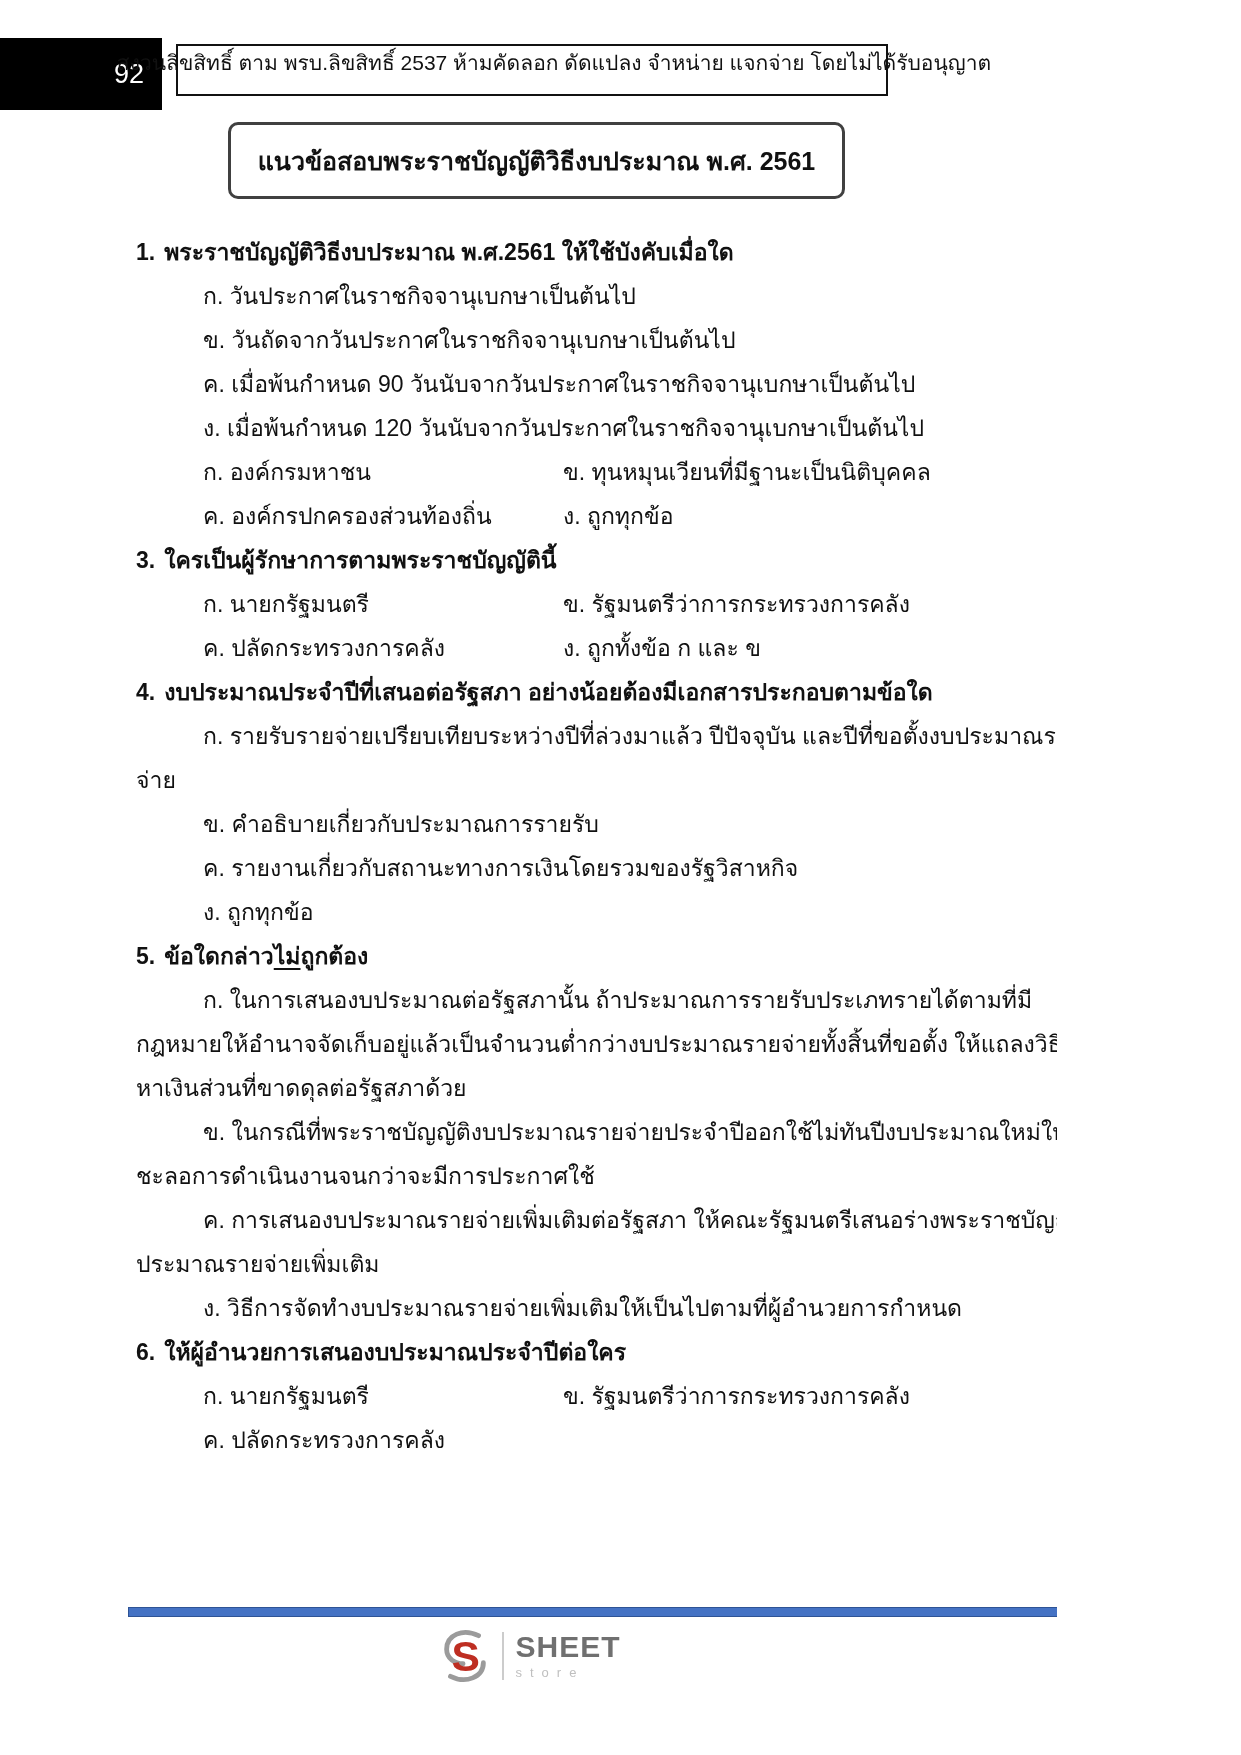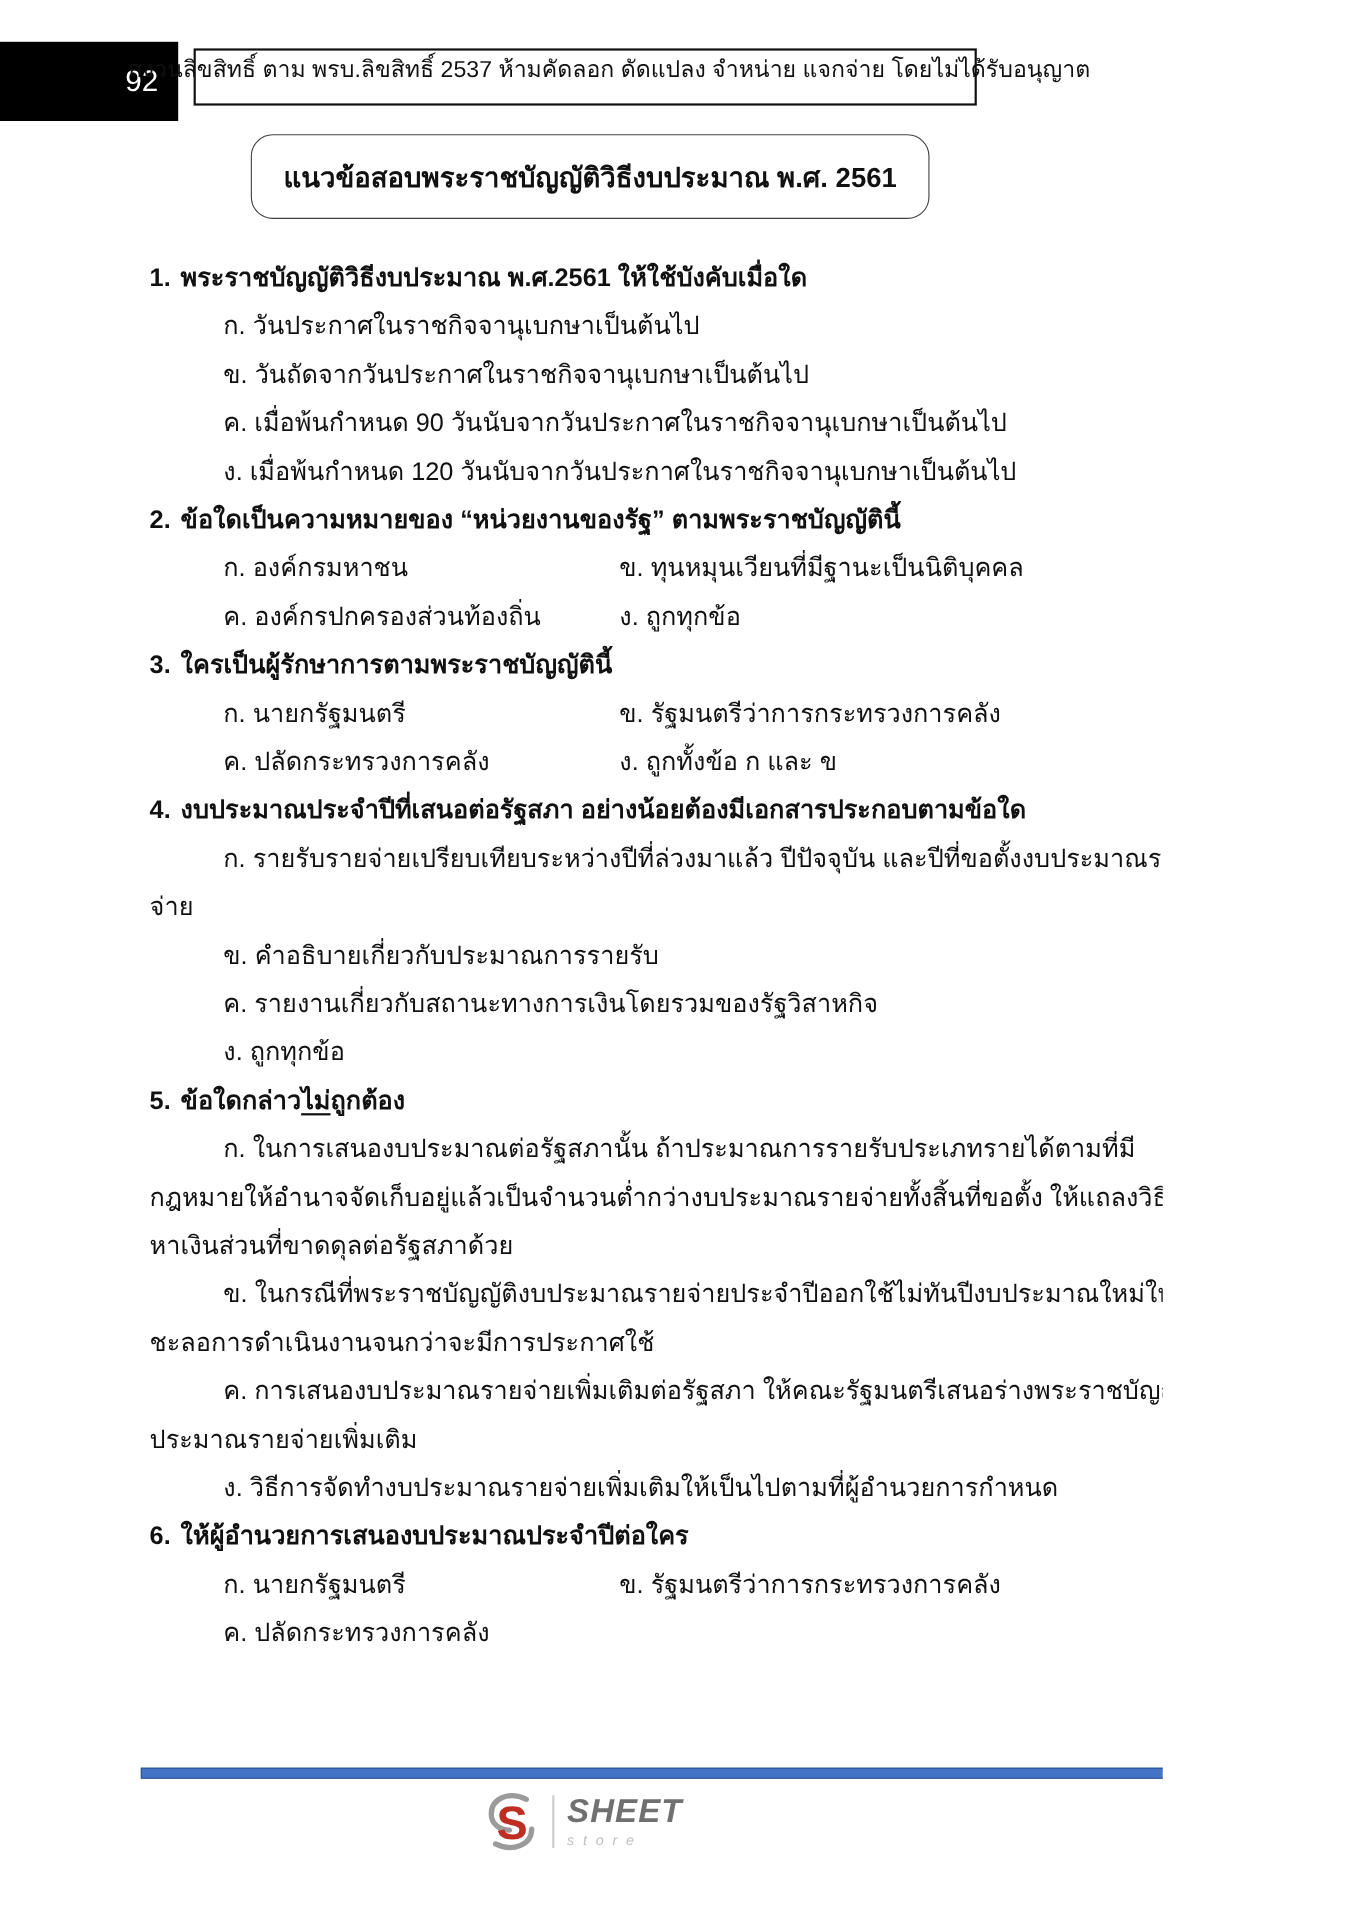--- a/index.html
+++ b/index.html
@@ -39,22 +39,22 @@
     font-size: 21px;
     white-space: nowrap;
     padding-left: 44px;
   }
 
   
   .title-box {
     position: absolute;
     left: 228px; top: 122px;
     width: 617px; height: 77px;
-    border: 1px solid #404040;
-    border-radius: 20px;
+    border: 3px solid #404040;
+    border-radius: 10px;
     display: flex;
     align-items: center;
     justify-content: center;
     font-size: 25px;
     font-weight: 700;
   }
 
   
   .content {
     position: absolute;
@@ -87,21 +87,21 @@
     left: 0; right: 0; top: 1627px;
     display: flex;
     align-items: center;
     justify-content: center;
   }
   .logo-divider {
     width: 2px; height: 48px;
     background: #cccccc;
     margin: 0 11px 0 8px;
   }
-  .brand-text { display: flex; flex-direction: column; font-style: italic; }
+  .brand-text { display: flex; flex-direction: column; }
   .brand-name {
     font-size: 30px;
     font-weight: 700;
     color: #707070;
     letter-spacing: 1px;
     line-height: 30px;
   }
   .brand-sub {
     font-size: 13px;
     color: #bfbfbf;
@@ -131,21 +131,20 @@
 
     <section class="question">
       <p class="q-title"><span class="q-num">1.</span><span>พระราชบัญญัติวิธีงบประมาณ พ.ศ.2561 ให้ใช้บังคับเมื่อใด</span></p>
       <p class="choice">ก. วันประกาศในราชกิจจานุเบกษาเป็นต้นไป</p>
       <p class="choice">ข. วันถัดจากวันประกาศในราชกิจจานุเบกษาเป็นต้นไป</p>
       <p class="choice">ค. เมื่อพ้นกำหนด 90 วันนับจากวันประกาศในราชกิจจานุเบกษาเป็นต้นไป</p>
       <p class="choice">ง. เมื่อพ้นกำหนด 120 วันนับจากวันประกาศในราชกิจจานุเบกษาเป็นต้นไป</p>
     </section>
 
     <section class="question">
-      <p class="q-title"><span class="q-num">2.</span><span>ข้อใดเป็นความหมายของ “หน่วยงานของรัฐ” ตามพระราชบัญญัตินี้</span></p>
       <div class="choice-grid">
         <p>ก. องค์กรมหาชน</p>
         <p>ข. ทุนหมุนเวียนที่มีฐานะเป็นนิติบุคคล</p>
         <p>ค. องค์กรปกครองส่วนท้องถิ่น</p>
         <p>ง. ถูกทุกข้อ</p>
       </div>
     </section>
 
     <section class="question">
       <p class="q-title"><span class="q-num">3.</span><span>ใครเป็นผู้รักษาการตามพระราชบัญญัตินี้</span></p>

